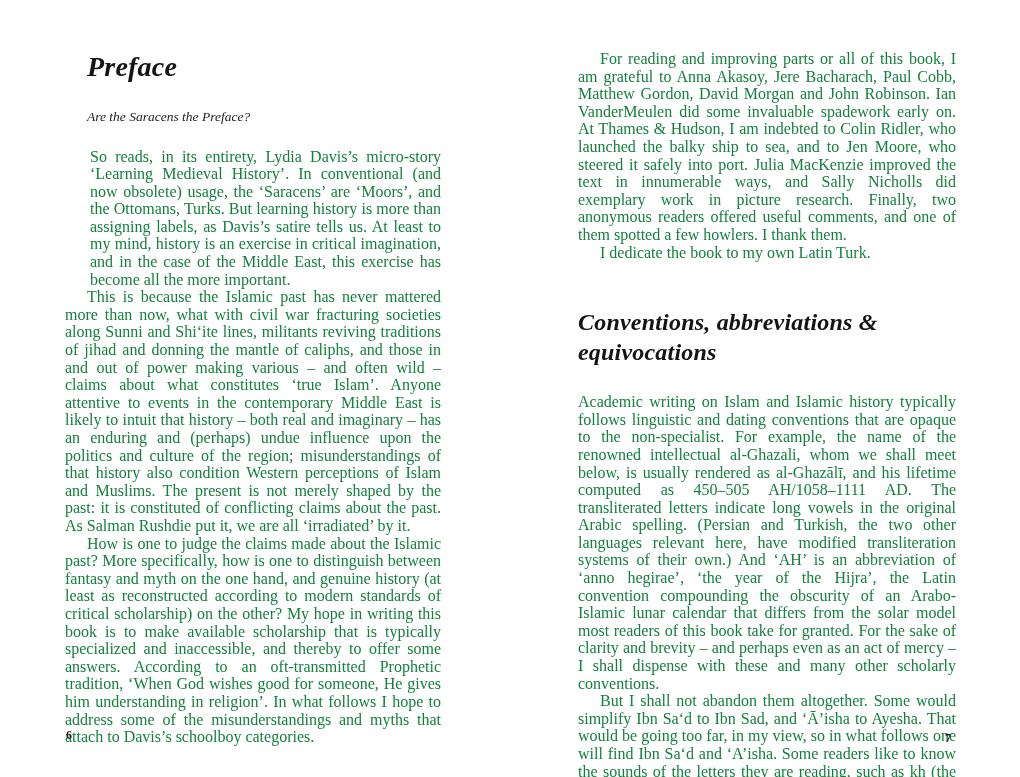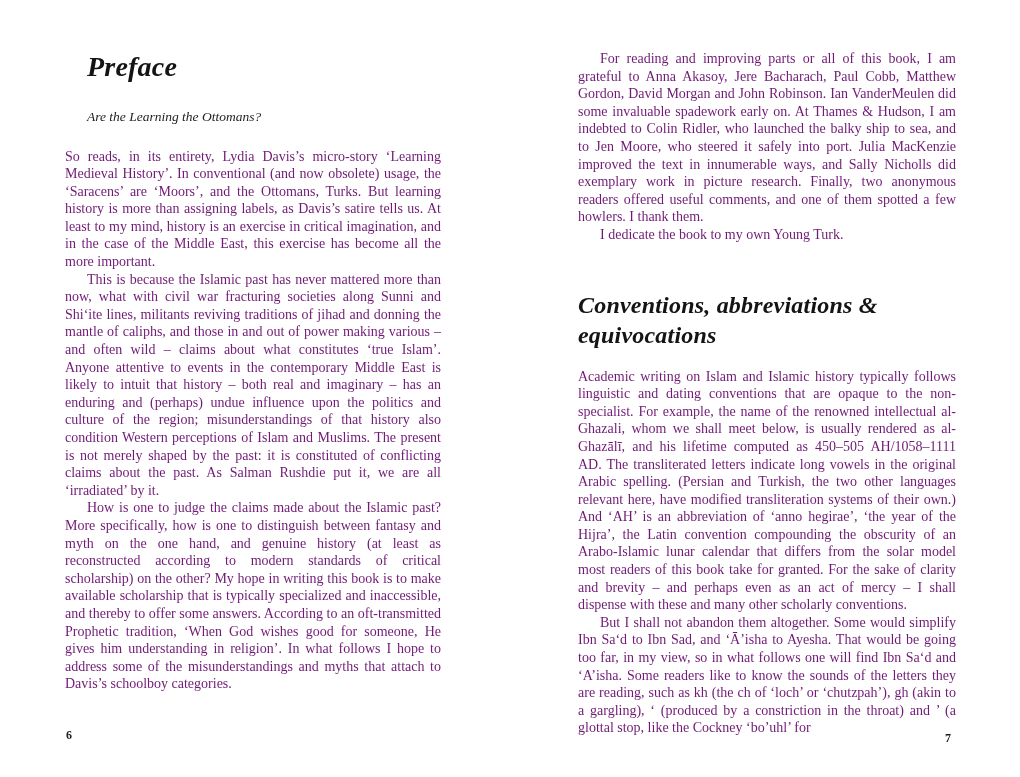--- a/index.html
+++ b/index.html
@@ -31,32 +31,32 @@
   }
   .epigraph {
     margin: 24px 0 0 22px;
     font-style: italic;
     font-size: 13.5px;
     line-height: 18.5px;
     color: #222;
   }
   .body-para {
     margin: 0;
-    font-size: 14px;
+    font-size: 16px;
     line-height: 17.6px;
     text-align: justify;
     hyphens: auto;
     -webkit-hyphens: auto;
-    color: #701a75;
+    color: #15803d;
   }
-  .first-after-epigraph { margin-top: 21px; }
+  .first-after-epigraph { margin-top: 21px; margin-left: 25px; }
   .indent { text-indent: 22px; }
 
   .section-title {
-    margin: 46px 0 18px 0;
+    margin: 46px 0 26px 0;
     font-size: 24px;
     line-height: 30px;
     font-style: italic;
     font-weight: 600;
     color: #141414;
     letter-spacing: 0.2px;
   }
 
   .folio {
     position: absolute;
@@ -69,31 +69,31 @@
 </style>
 </head>
 <body>
 
 <div class="spread">
 
   <div class="page page-left">
     <h1 class="chapter-title">Preface</h1>
 
     <div class="epigraph">
-      <div>Are the Learning the Ottomans?</div>
+      <div>Are the Saracens the Preface?</div>
     </div>
 
     <p class="body-para first-after-epigraph">So reads, in its entirety, Lydia Davis’s micro-story ‘Learning Medieval History’. In conventional (and now obsolete) usage, the ‘Saracens’ are ‘Moors’, and the Ottomans, Turks. But learning history is more than assigning labels, as Davis’s satire tells us. At least to my mind, history is an exercise in critical imagination, and in the case of the Middle East, this exercise has become all the more important.</p>
     <p class="body-para indent">This is because the Islamic past has never mattered more than now, what with civil war fracturing societies along Sunni and Shi‘ite lines, militants reviving traditions of jihad and donning the mantle of caliphs, and those in and out of power making various – and often wild – claims about what constitutes ‘true Islam’. Anyone attentive to events in the contemporary Middle East is likely to intuit that history – both real and imaginary – has an enduring and (perhaps) undue influence upon the politics and culture of the region; misunderstandings of that history also condition Western perceptions of Islam and Muslims. The present is not merely shaped by the past: it is constituted of conflicting claims about the past. As Salman Rushdie put it, we are all ‘irradiated’ by it.</p>
     <p class="body-para indent">How is one to judge the claims made about the Islamic past? More specifically, how is one to distinguish between fantasy and myth on the one hand, and genuine history (at least as reconstructed according to modern standards of critical scholarship) on the other? My hope in writing this book is to make available scholarship that is typically specialized and inaccessible, and thereby to offer some answers. According to an oft-transmitted Prophetic tradition, ‘When God wishes good for someone, He gives him understanding in religion’. In what follows I hope to address some of the misunderstandings and myths that attach to Davis’s schoolboy categories.</p>
   </div>
 
   <div class="page page-right">
     <p class="body-para indent">For reading and improving parts or all of this book, I am grateful to Anna Akasoy, Jere Bacharach, Paul Cobb, Matthew Gordon, David Morgan and John Robinson. Ian VanderMeulen did some invaluable spadework early on. At Thames &amp; Hudson, I am indebted to Colin Ridler, who launched the balky ship to sea, and to Jen Moore, who steered it safely into port. Julia MacKenzie improved the text in innumerable ways, and Sally Nicholls did exemplary work in picture research. Finally, two anonymous readers offered useful comments, and one of them spotted a few howlers. I thank them.</p>
-    <p class="body-para indent">I dedicate the book to my own Young Turk.</p>
+    <p class="body-para indent">I dedicate the book to my own Latin Turk.</p>
 
     <h2 class="section-title">Conventions, abbreviations &amp; equivocations</h2>
 
     <p class="body-para">Academic writing on Islam and Islamic history typically follows linguistic and dating conventions that are opaque to the non-specialist. For example, the name of the renowned intellectual al-Ghazali, whom we shall meet below, is usually rendered as al-Ghazālī, and his lifetime computed as 450–505 AH/1058–1111 AD. The transliterated letters indicate long vowels in the original Arabic spelling. (Persian and Turkish, the two other languages relevant here, have modified transliteration systems of their own.) And ‘AH’ is an abbreviation of ‘anno hegirae’, ‘the year of the Hijra’, the Latin convention compounding the obscurity of an Arabo-Islamic lunar calendar that differs from the solar model most readers of this book take for granted. For the sake of clarity and brevity – and perhaps even as an act of mercy – I shall dispense with these and many other scholarly conventions.</p>
     <p class="body-para indent">But I shall not abandon them altogether. Some would simplify Ibn Sa‘d to Ibn Sad, and ‘Ā’isha to Ayesha. That would be going too far, in my view, so in what follows one will find Ibn Sa‘d and ‘A’isha. Some readers like to know the sounds of the letters they are reading, such as kh (the ch of ‘loch’ or ‘chutzpah’), gh (akin to a gargling), ‘ (produced by a constriction in the throat) and ’ (a glottal stop, like the Cockney ‘bo’uhl’ for</p>
   </div>
 
   <div class="folio folio-left">6</div>
   <div class="folio folio-right">7</div>
 

